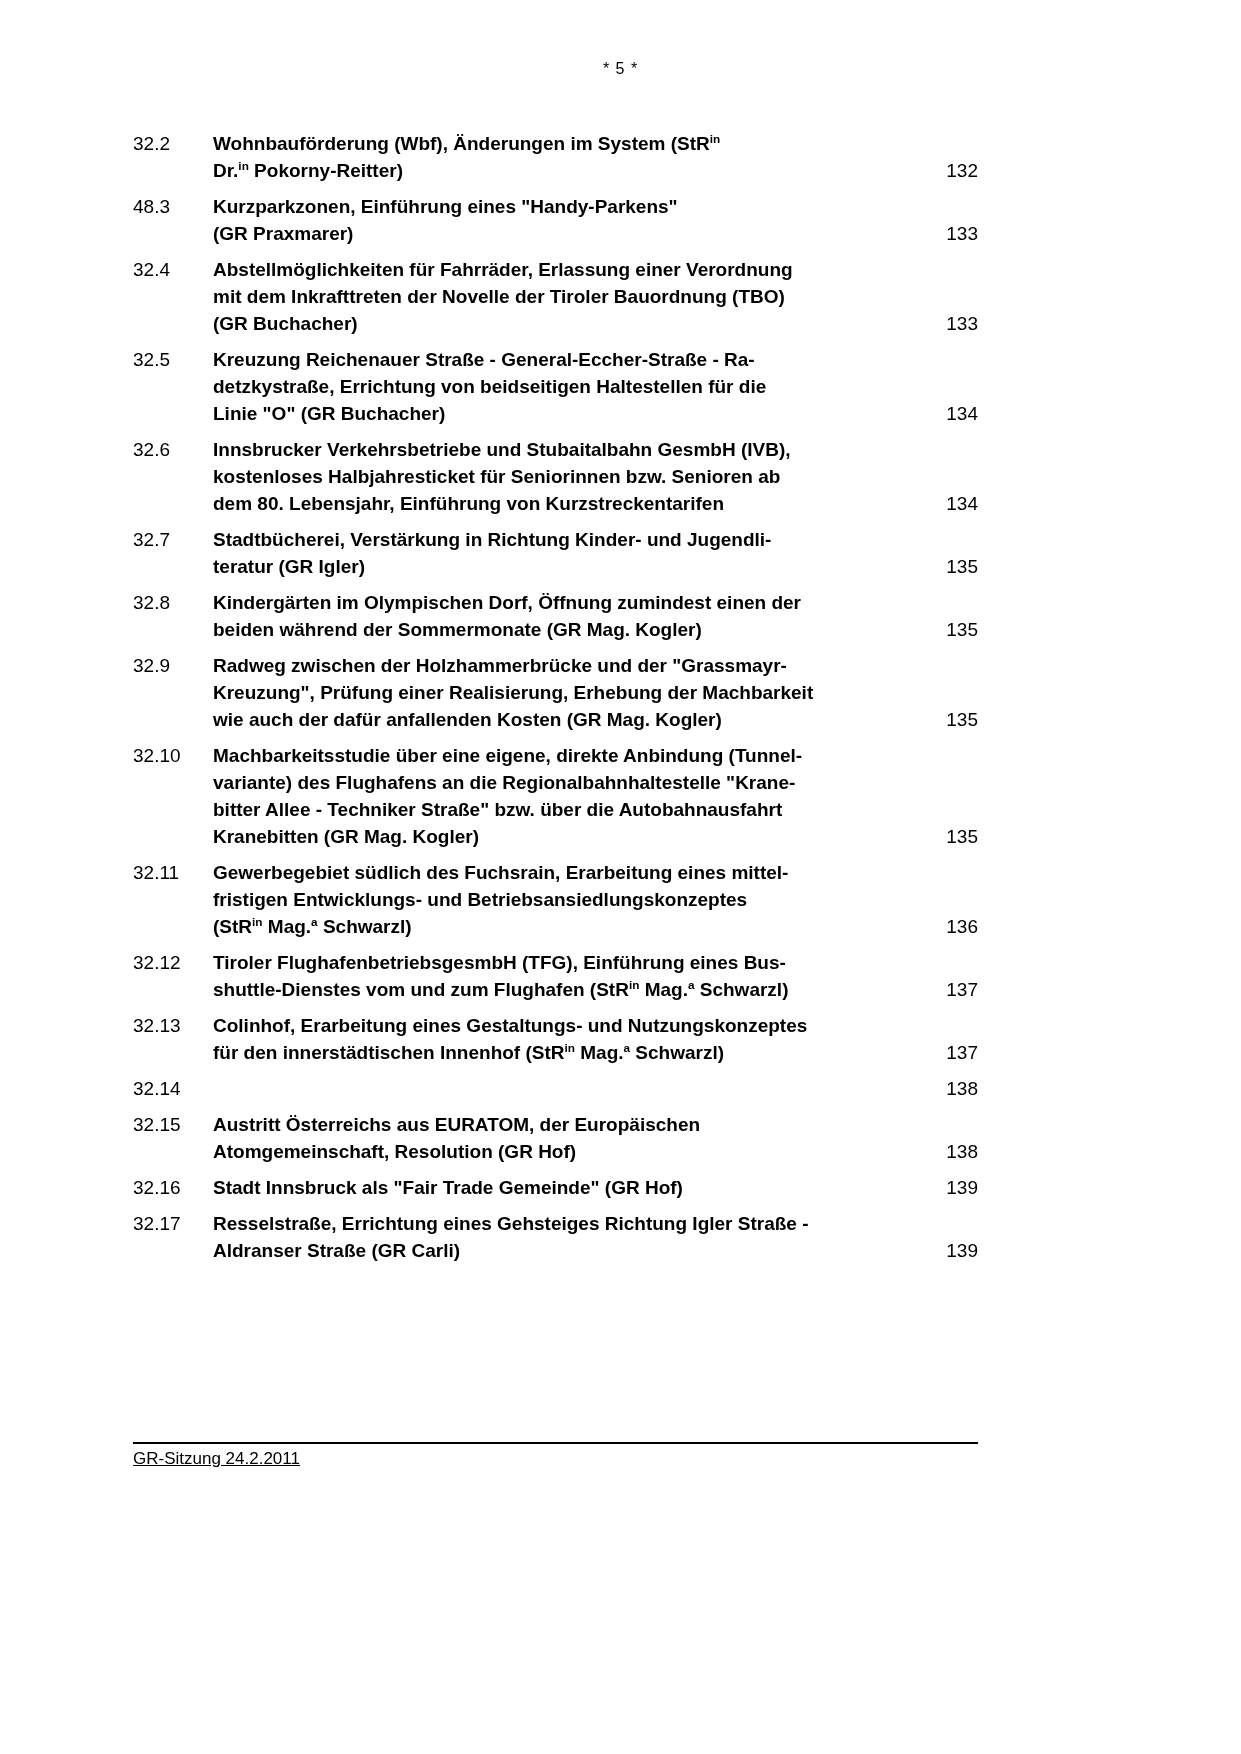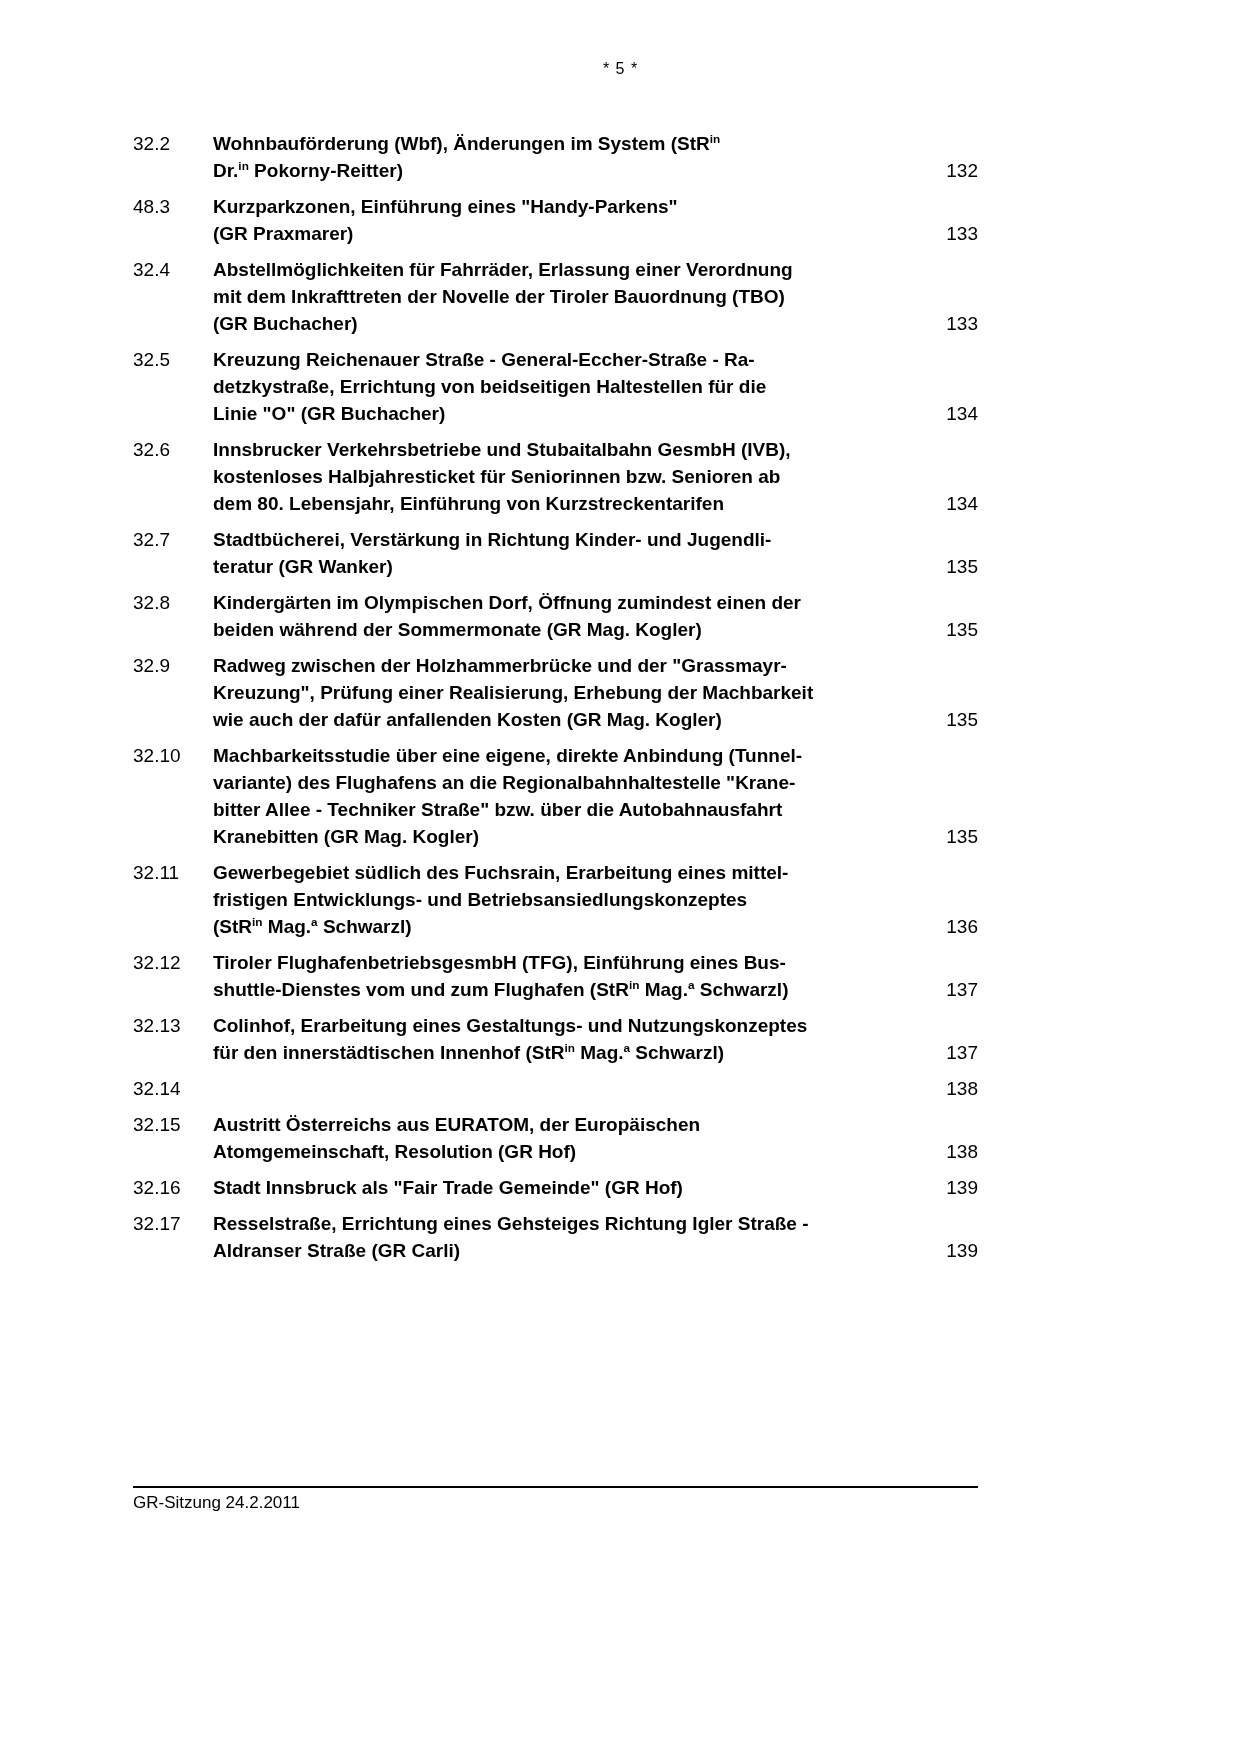--- a/index.html
+++ b/index.html
@@ -56,22 +56,23 @@
     align-self: flex-end;
   }
   sup {
     font-size: 0.62em;
     line-height: 0;
     vertical-align: super;
   }
   .footer {
     position: absolute;
     left: 133px;
-    top: 1486px;
+    top: 1442px;
     width: 845px;
+    text-decoration: underline;
   }
   .footer-rule {
     border-top: 2px solid #000000;
     height: 0;
     width: 100%;
   }
   .footer-text {
     margin-top: 5px;
     font-size: 17px;
   }
@@ -129,21 +130,21 @@
           <div class="line">kostenloses Halbjahresticket für Seniorinnen bzw. Senioren ab</div>
           <div class="line">dem 80. Lebensjahr, Einführung von Kurzstreckentarifen</div>
         </div>
     <div class="toc-page">134</div>
   </div>
 
   <div class="toc-row">
     <div class="toc-num">32.7</div>
     <div class="toc-text">
           <div class="line">Stadtbücherei, Verstärkung in Richtung Kinder- und Jugendli-</div>
-          <div class="line">teratur (GR Wanker)</div>
+          <div class="line">teratur (GR Igler)</div>
         </div>
     <div class="toc-page">135</div>
   </div>
 
   <div class="toc-row">
     <div class="toc-num">32.8</div>
     <div class="toc-text">
           <div class="line">Kindergärten im Olympischen Dorf, Öffnung zumindest einen der</div>
           <div class="line">beiden während der Sommermonate (GR Mag. Kogler)</div>
         </div>

